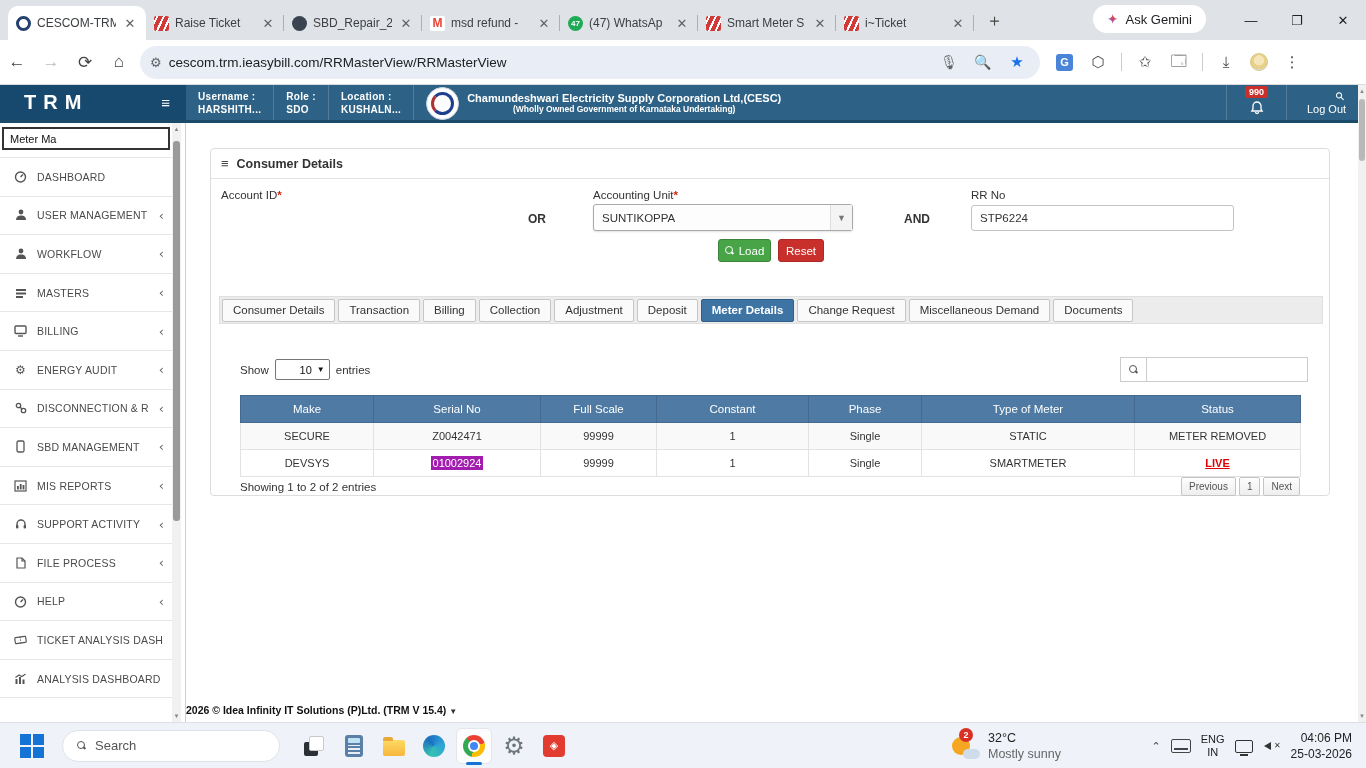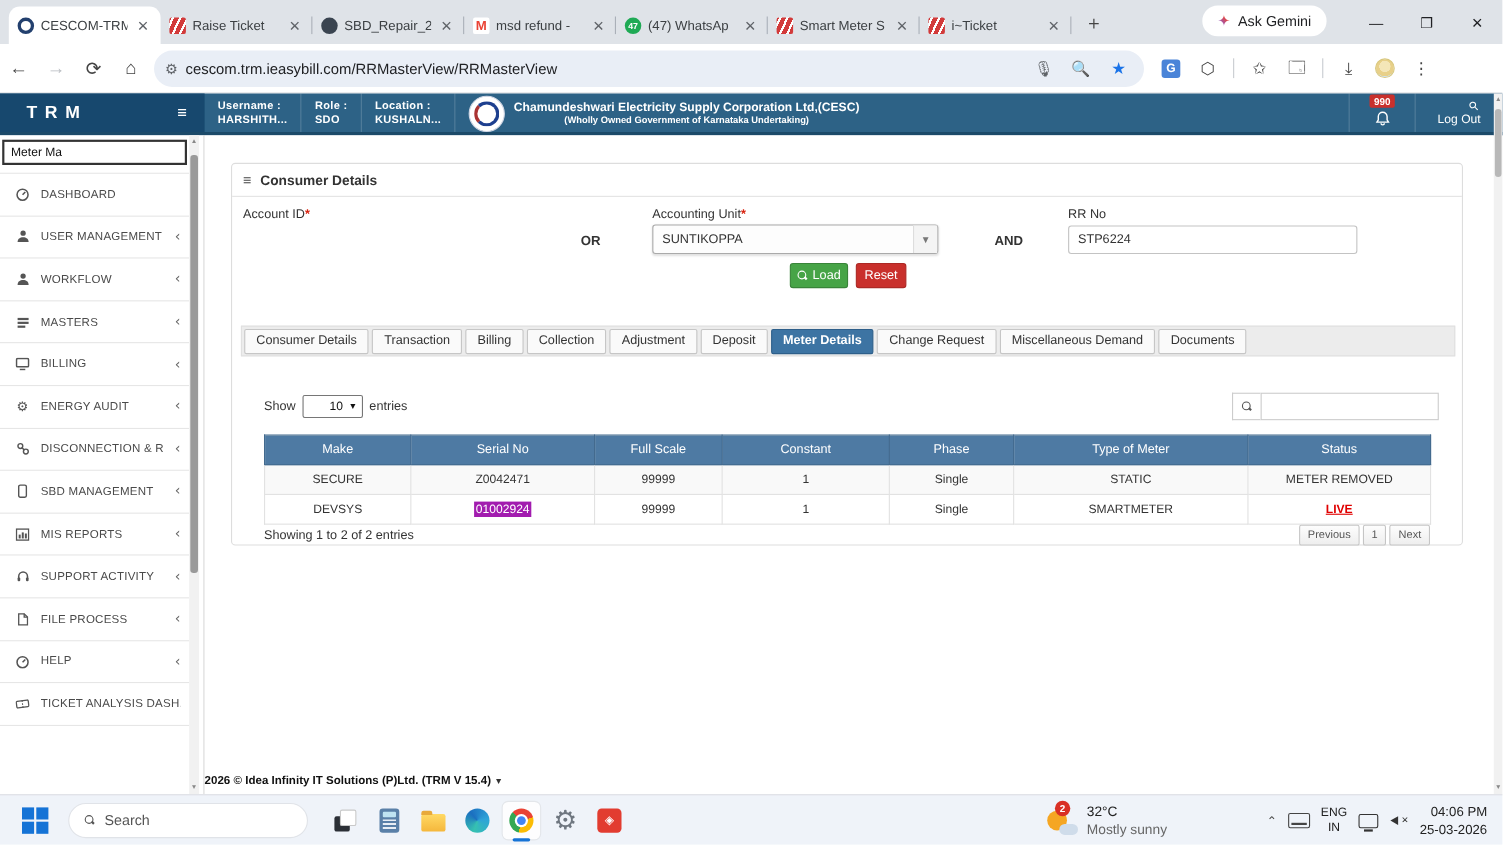--- a/index.html
+++ b/index.html
@@ -36,21 +36,21 @@
 .star-blue{color:#1a73e8;font-size:15px;}
 .tb-right{display:flex;align-items:center;margin-left:10px;gap:4px;}
 .tb-ic{font-size:15px;color:#444;width:30px;text-align:center;flex:0 0 auto;}
 .tb-sep{width:1px;height:18px;background:#c8cbd0;margin:0 4px;}
 .translate-ic{width:17px;height:17px;background:#4a84d8;border-radius:3px;color:#fff;font-size:11px;font-weight:bold;line-height:17px;text-align:center;margin:0 6px;}
 .cesc-ic{width:18px;height:18px;border-radius:50%;background:radial-gradient(circle at 50% 40%,#f4e6b8 0 40%,#e8d089 42% 70%,#cfe2f2 72%);border:1px solid #d9c87f;margin:0 5px;}
 
 
 .appheader{position:absolute;left:0;top:85px;width:1366px;height:38px;background:#2d6286;border-bottom:3px solid #1c4a69;display:flex;align-items:stretch;color:#fff;}
 .brandblock{width:186px;background:#17486e;display:flex;align-items:center;justify-content:space-between;padding:0 16px 0 24px;flex:0 0 auto;}
-.brandname{font-size:16px;font-weight:bold;letter-spacing:7px;}
+.brandname{font-size:20px;font-weight:bold;letter-spacing:7px;}
 .burger{font-size:15px;font-weight:bold;}
 .hdr-kv{padding:3px 12px;border-right:1px solid rgba(255,255,255,.18);display:flex;flex-direction:column;justify-content:center;flex:0 0 auto;}
 .hdr-kv .k,.hdr-kv .v{font-size:10px;font-weight:bold;line-height:13px;letter-spacing:.3px;}
 .hdr-logo{width:33px;height:33px;border-radius:50%;background:#fff;margin:2px 8px 0 12px;flex:0 0 auto;position:relative;border:1px solid #cfd6e4;}
 .hdr-logo::after{content:"";position:absolute;inset:4px;border-radius:50%;border:3px solid #1d3f8f;border-left-color:#a33;}
 .company{display:flex;flex-direction:column;justify-content:center;align-items:center;flex:0 0 auto;}
 .company .c1{font-size:11px;font-weight:bold;}
 .company .c2{font-size:8.5px;font-weight:bold;}
 .hdr-spacer{flex:1;}
 .bellwrap{position:relative;width:60px;display:flex;align-items:center;justify-content:center;flex:0 0 auto;border-left:1px solid rgba(255,255,255,.18);}
@@ -401,20 +401,31 @@
       </div>
       <div class="menu-item">
         <span class="mi">
             <svg width="13" height="10" viewBox="0 0 13 10">
               <rect x="1" y="2" width="11" height="6" rx="1" transform="rotate(-8 6.5 5)" fill="none" stroke="#555" stroke-width="1.2"></rect>
               <line x1="6.5" y1="1.6" x2="6.5" y2="8.4" stroke="#555" stroke-width="1" stroke-dasharray="1.5 1.2" transform="rotate(-8 6.5 5)"></line>
             </svg>
           </span>
         <span class="mlabel">TICKET ANALYSIS DASH...</span>
       </div>
+      <div class="menu-item">
+        <span class="mi">
+            <svg width="13" height="12" viewBox="0 0 13 12">
+              <rect x="1.5" y="6" width="2" height="5" fill="#555"></rect>
+              <rect x="5" y="4" width="2" height="7" fill="#555"></rect>
+              <rect x="8.5" y="6.5" width="2" height="4.5" fill="#555"></rect>
+              <path d="M1.5 4.5 5 2l3 1.5L11.5 1" fill="none" stroke="#555" stroke-width="1.1"></path>
+            </svg>
+          </span>
+        <span class="mlabel">ANALYSIS DASHBOARD</span>
+      </div>
     </div>
     <div class="side-scroll">
       <span class="arrow" style="top:3px">▲</span>
       <div class="side-thumb"></div>
       <span class="arrow" style="bottom:3px">▼</span>
     </div>
   </div>
 
   <div class="main">
     <div class="card">

